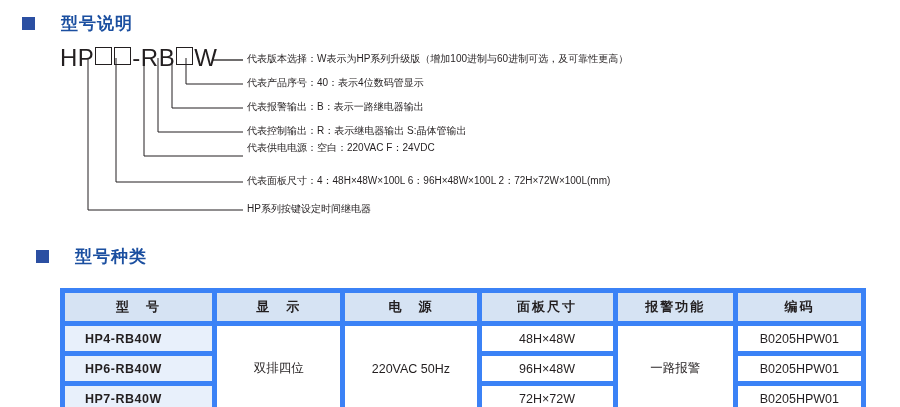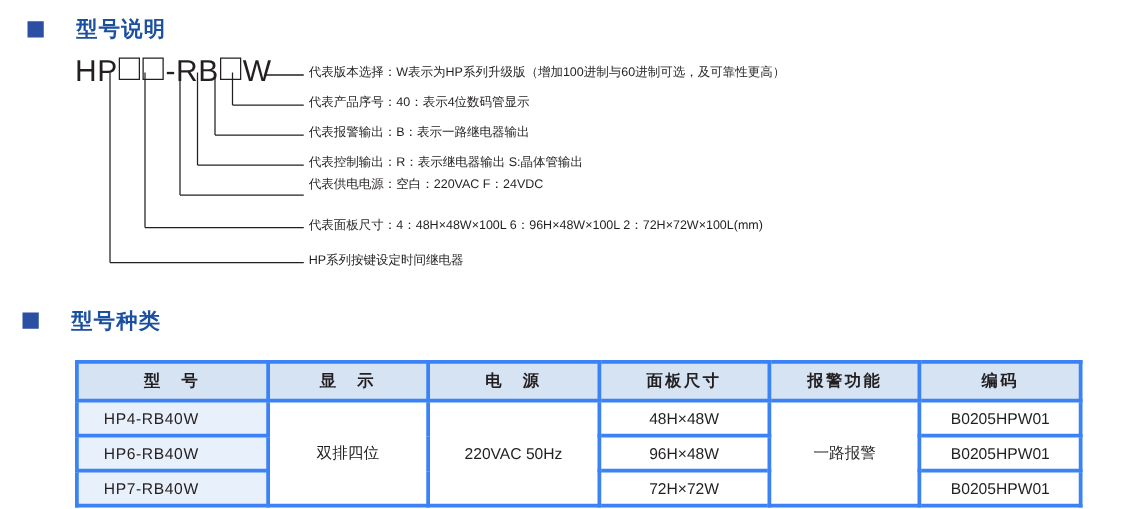--- a/index.html
+++ b/index.html
@@ -26,21 +26,21 @@
     background: #2b4fa2;
     display: inline-block;
   }
   .section-title {
     color: #1b4fa0;
     font-size: 17px;
     font-weight: bold;
     letter-spacing: 1px;
   }
   #hdr1 { position: absolute; left: 22px; top: 12px; }
-  #hdr2 { position: absolute; left: 18px; top: 245px; }
+  #hdr2 { position: absolute; left: 36px; top: 245px; }
 
   
   #code-block {
     position: absolute;
     left: 60px;
     top: 44px;
     font-size: 18px;
     letter-spacing: 0.5px;
     white-space: nowrap;
   }
@@ -78,38 +78,39 @@
     left: 60px;
     top: 288px;
     width: 806px;
   }
   table {
     border-collapse: collapse;
     width: 100%;
     font-size: 12.5px;
   }
   th, td {
-    border: 3px solid #3b82f6;
+    border: 5px solid #3b82f6;
     text-align: center;
     height: 25px;
     padding: 0 4px;
     font-weight: normal;
   }
   thead th {
     background: #d6e3f3;
     font-weight: bold;
     font-size: 13px;
     letter-spacing: 2px;
     height: 28px;
   }
   td.model {
     background: #e8f0fb;
     text-align: left;
     padding-left: 20px;
     letter-spacing: 0.5px;
+    font-weight: bold;
   }
   col.c1 { width: 19%; }
   col.c2 { width: 16%; }
   col.c3 { width: 17%; }
   col.c4 { width: 17%; }
   col.c5 { width: 15%; }
   col.c6 { width: 16%; }
 </style>
 </head>
 <body>

